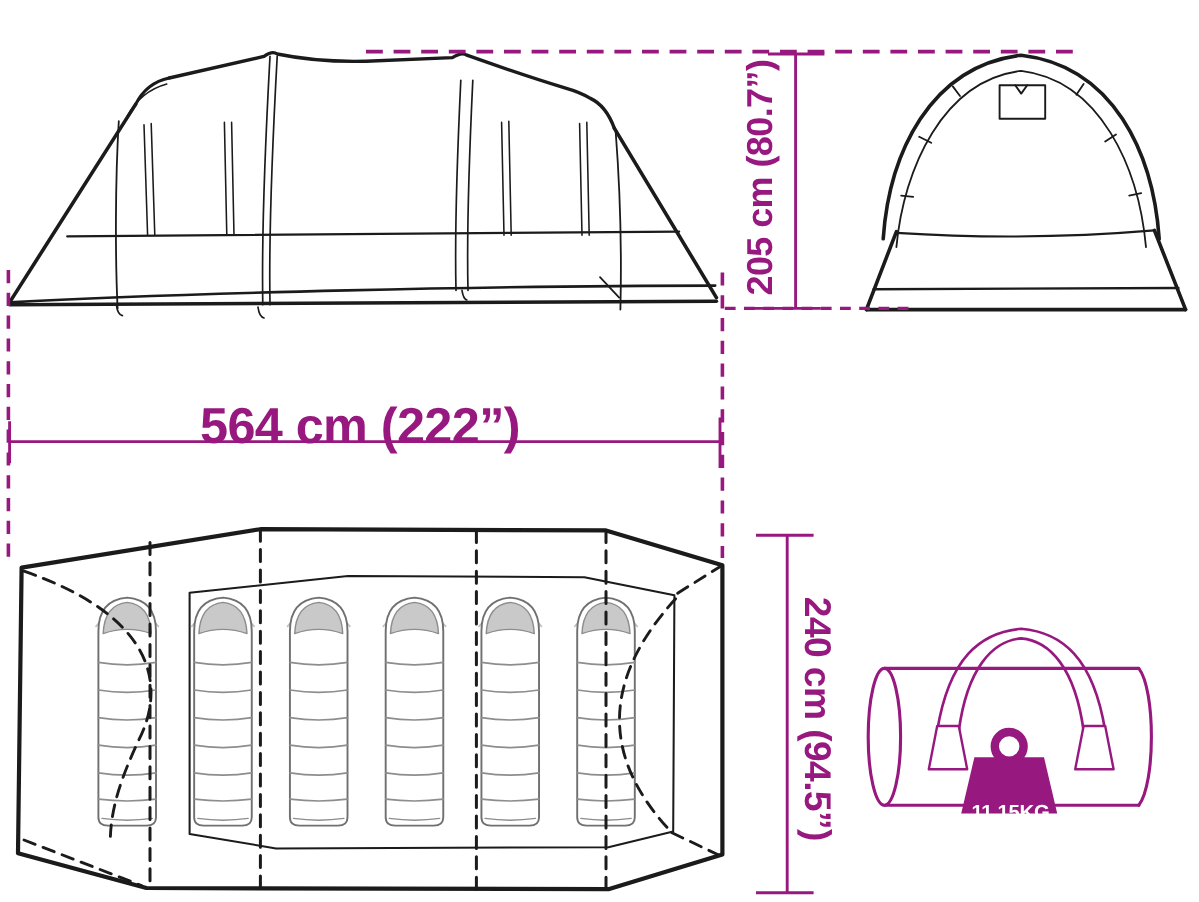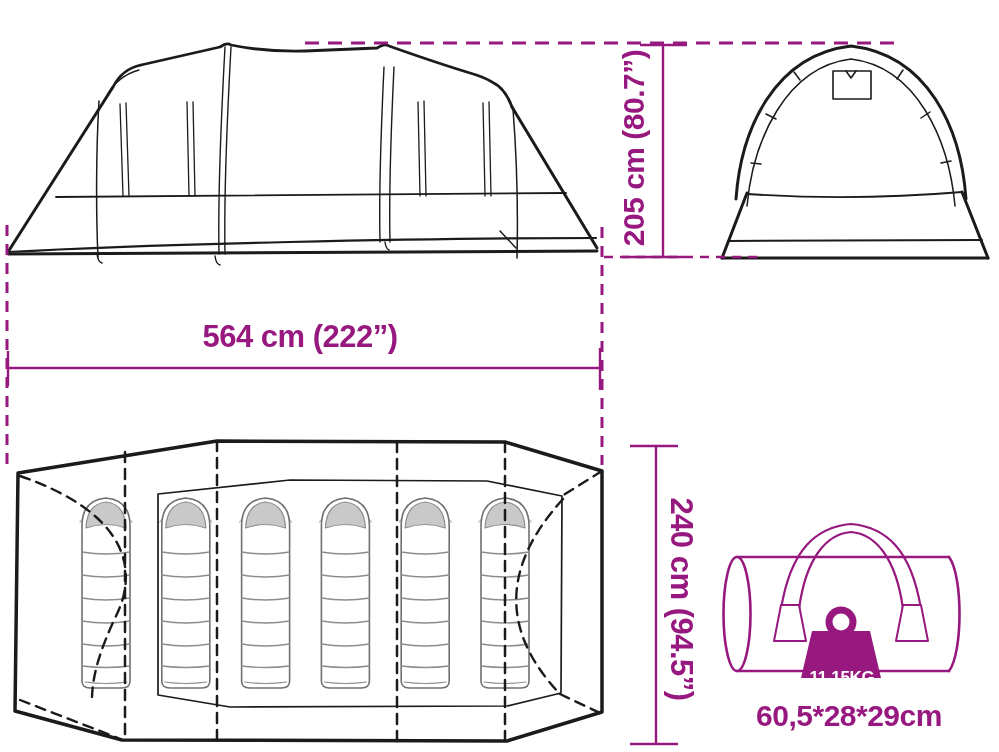--- a/index.html
+++ b/index.html
@@ -7,21 +7,21 @@
     position:relative;width:999px;height:752px;background:#ffffff;
     overflow:hidden;font-family:"Liberation Sans",sans-serif;
   }
   #lineart{position:absolute;left:0;top:0;}
   .dim-label{
     position:absolute;color:#97197F;font-weight:700;white-space:nowrap;
     transform:translate(-50%,-50%);line-height:1;letter-spacing:-.5px;
   }
   .dim-label.rot-ccw{transform:translate(-50%,-50%) rotate(-90deg);}
   .dim-label.rot-cw{transform:translate(-50%,-50%) rotate(90deg);}
-  .len{left:300px;top:336px;font-size:31px;}
+  .len{left:300px;top:355px;font-size:42px;}
   .hgt{left:634px;top:148px;font-size:30px;}
   .dep{left:681px;top:599px;font-size:31px;}
   .wgt{left:842px;top:657px;font-size:17px;color:#ffffff;letter-spacing:-.3px;margin-top:20px;}
   .siz{left:849px;top:716px;font-size:30px;}
 </style>
 </head>
 <body>
 
 <div id="stage">
 
@@ -128,14 +128,13 @@
         <path d="M656,446 L656,744"></path>
         <path d="M630,446 L678,446 M630,744 L678,744"></path>
       </g>
     </g>
   </svg>
 
   <div class="dim-label len">564 cm (222”)</div>
   <div class="dim-label hgt rot-ccw">205 cm (80.7”)</div>
   <div class="dim-label dep rot-cw">240 cm (94.5”)</div>
   <div class="dim-label wgt">11.15KG</div>
-  <div class="dim-label siz">60,5*28*29cm</div>
 </div>
 
 </body></html>

